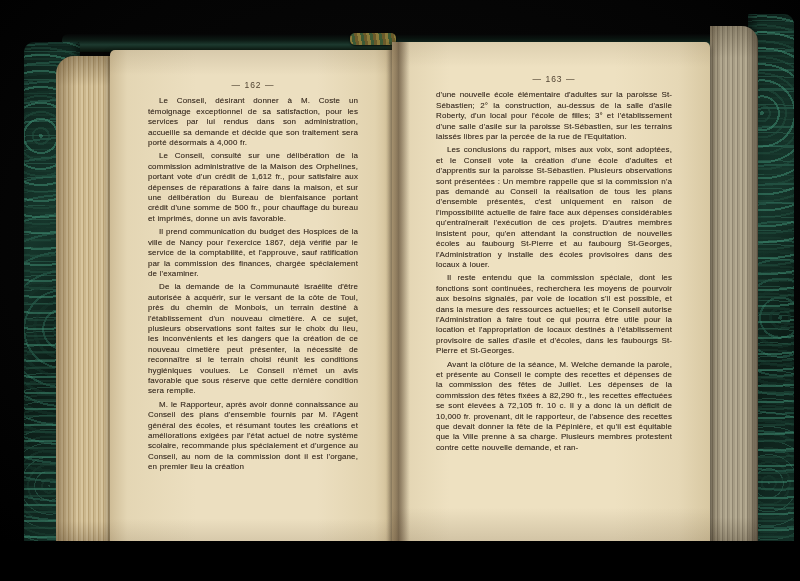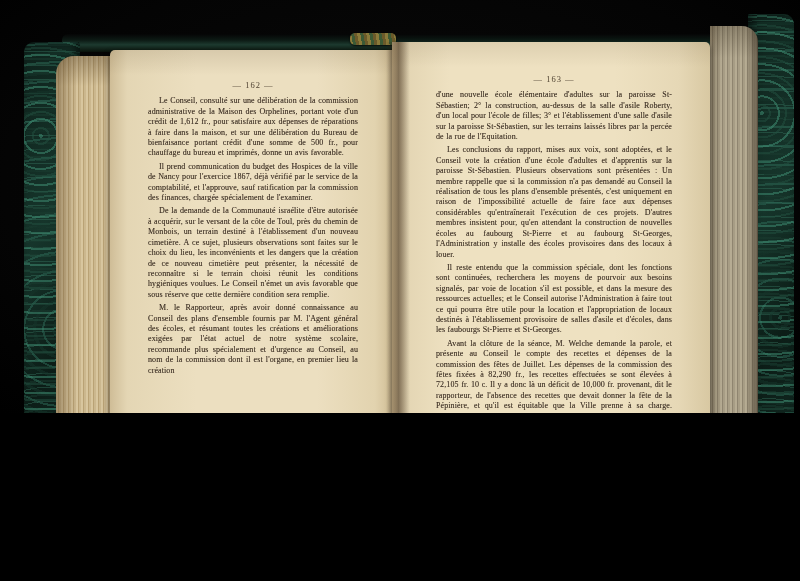--- a/index.html
+++ b/index.html
@@ -1,19 +1,19 @@
 <!DOCTYPE html>
 <html lang="fr" style="--cover-base: #122620; --cover-marble-accent: #3d8a70; --page-color: #ecdfc0; --page-edge-left: #cbb78e; --page-edge-right: #a79d85; --ink-color: #43362a; --background: #000000;"><head>
 <meta charset="utf-8">
 <style>
   html,body{margin:0;padding:0;background:#000;}
   .scene{
-    position:relative;width:800px;height:413px;overflow:hidden;
+    position:relative;width:800px;height:541px;overflow:hidden;
     background:radial-gradient(ellipse at 50% 45%, #0a0a0a 0%, #040404 70%, #000 100%);
-    font-family:Liberation Serif, serif;
+    font-family:Liberation Sans, sans-serif;
   }
   
   .cover{
     position:absolute;
     background-color:var(--cover-base,#122620);
     background-image:
       repeating-radial-gradient(circle at 30% 18%, rgba(61,138,112,.55) 0 2px, rgba(0,0,0,0) 2px 7px, rgba(34,80,64,.5) 7px 9px, rgba(0,0,0,0) 9px 16px),
       repeating-radial-gradient(circle at 70% 55%, rgba(45,107,88,.5) 0 2px, rgba(0,0,0,0) 2px 8px, rgba(20,50,40,.6) 8px 11px, rgba(0,0,0,0) 11px 19px),
       repeating-radial-gradient(circle at 45% 85%, rgba(56,120,99,.4) 0 1px, rgba(0,0,0,0) 1px 6px, rgba(26,60,48,.5) 6px 8px, rgba(0,0,0,0) 8px 14px),
       linear-gradient(120deg,#0e211b 0%, #16352b 35%, #0c1d17 60%, #143028 100%);
@@ -97,20 +97,21 @@
   <div class="cover cover-left"></div>
   <div class="cover cover-right"></div>
 
   <div class="edges edges-left"></div>
   <div class="edges edges-right"></div>
 
   <div class="headband"></div>
 
   <div class="page page-left">
     <div class="page-number">— 162 —</div>
+    <p class="para">Le Conseil, désirant donner à M. Coste un témoignage exceptionnel de sa satisfaction, pour les services par lui rendus dans son administration, accueille sa demande et décide que son traitement sera porté désormais à 4,000 fr.</p>
     <p class="para">Le Conseil, consulté sur une délibération de la commission administrative de la Maison des Orphelines, portant vote d'un crédit de 1,612 fr., pour satisfaire aux dépenses de réparations à faire dans la maison, et sur une délibération du Bureau de bienfaisance portant crédit d'une somme de 500 fr., pour chauffage du bureau et imprimés, donne un avis favorable.</p>
     <p class="para">Il prend communication du budget des Hospices de la ville de Nancy pour l'exercice 1867, déjà vérifié par le service de la comptabilité, et l'approuve, sauf ratification par la commission des finances, chargée spécialement de l'examiner.</p>
     <p class="para">De la demande de la Communauté israélite d'être autorisée à acquérir, sur le versant de la côte de Toul, près du chemin de Monbois, un terrain destiné à l'établissement d'un nouveau cimetière. A ce sujet, plusieurs observations sont faites sur le choix du lieu, les inconvénients et les dangers que la création de ce nouveau cimetière peut présenter, la nécessité de reconnaître si le terrain choisi réunit les conditions hygiéniques voulues. Le Conseil n'émet un avis favorable que sous réserve que cette dernière condition sera remplie.</p>
     <p class="para">M. le Rapporteur, après avoir donné connaissance au Conseil des plans d'ensemble fournis par M. l'Agent général des écoles, et résumant toutes les créations et améliorations exigées par l'état actuel de notre système scolaire, recommande plus spécialement et d'urgence au Conseil, au nom de la commission dont il est l'organe, en premier lieu la création</p>
   </div>
 
   <div class="page page-right">
     <div class="page-number">— 163 —</div>
     <p class="para no-indent">d'une nouvelle école élémentaire d'adultes sur la paroisse St-Sébastien; 2° la construction, au-dessus de la salle d'asile Roberty, d'un local pour l'école de filles; 3° et l'établissement d'une salle d'asile sur la paroisse St-Sébastien, sur les terrains laissés libres par la percée de la rue de l'Equitation.</p>
     <p class="para">Les conclusions du rapport, mises aux voix, sont adoptées, et le Conseil vote la création d'une école d'adultes et d'apprentis sur la paroisse St-Sébastien. Plusieurs observations sont présentées : Un membre rappelle que si la commission n'a pas demandé au Conseil la réalisation de tous les plans d'ensemble présentés, c'est uniquement en raison de l'impossibilité actuelle de faire face aux dépenses considérables qu'entraînerait l'exécution de ces projets. D'autres membres insistent pour, qu'en attendant la construction de nouvelles écoles au faubourg St-Pierre et au faubourg St-Georges, l'Administration y installe des écoles provisoires dans des locaux à louer.</p>

